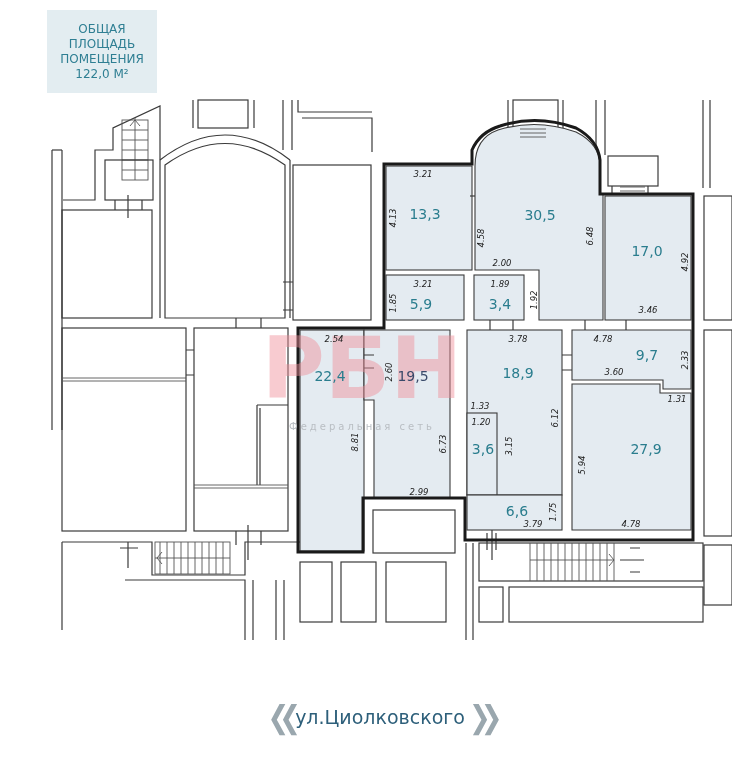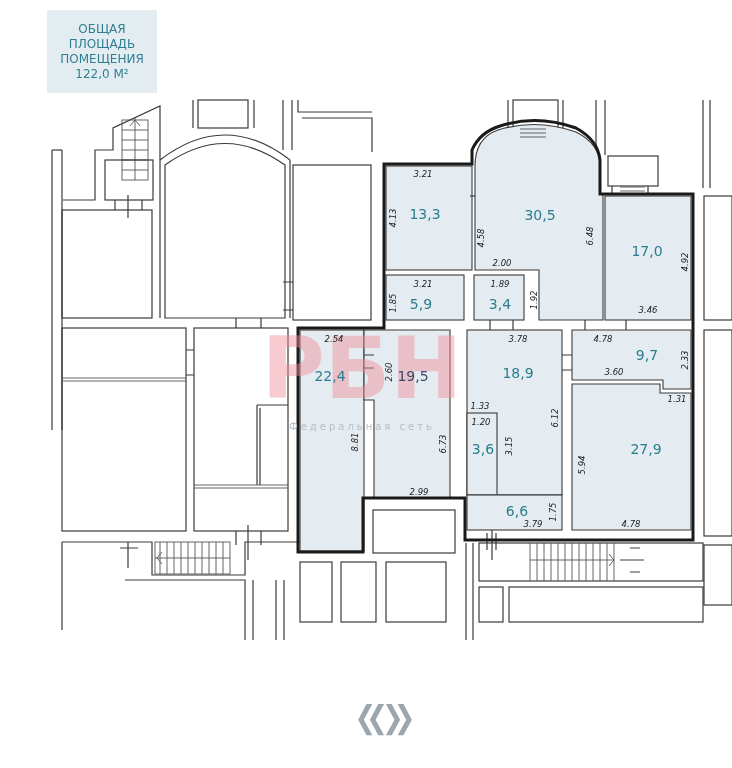--- a/index.html
+++ b/index.html
@@ -207,14 +207,15 @@
     <text class="dim" transform="translate(585 465) rotate(-90)">5.94</text>
     <text class="dim" x="631" y="527">4.78</text>
 
     <text class="dim" x="533" y="527">3.79</text>
     <text class="dim" transform="translate(556 512) rotate(-90)">1.75</text>
   </g>
 </svg>
 
 <div class="street">
   <span class="chev">❮❮</span>
+  <span>ул.Циолковского</span>
   <span class="chev">❯❯</span>
 </div>
 
 </body></html>

